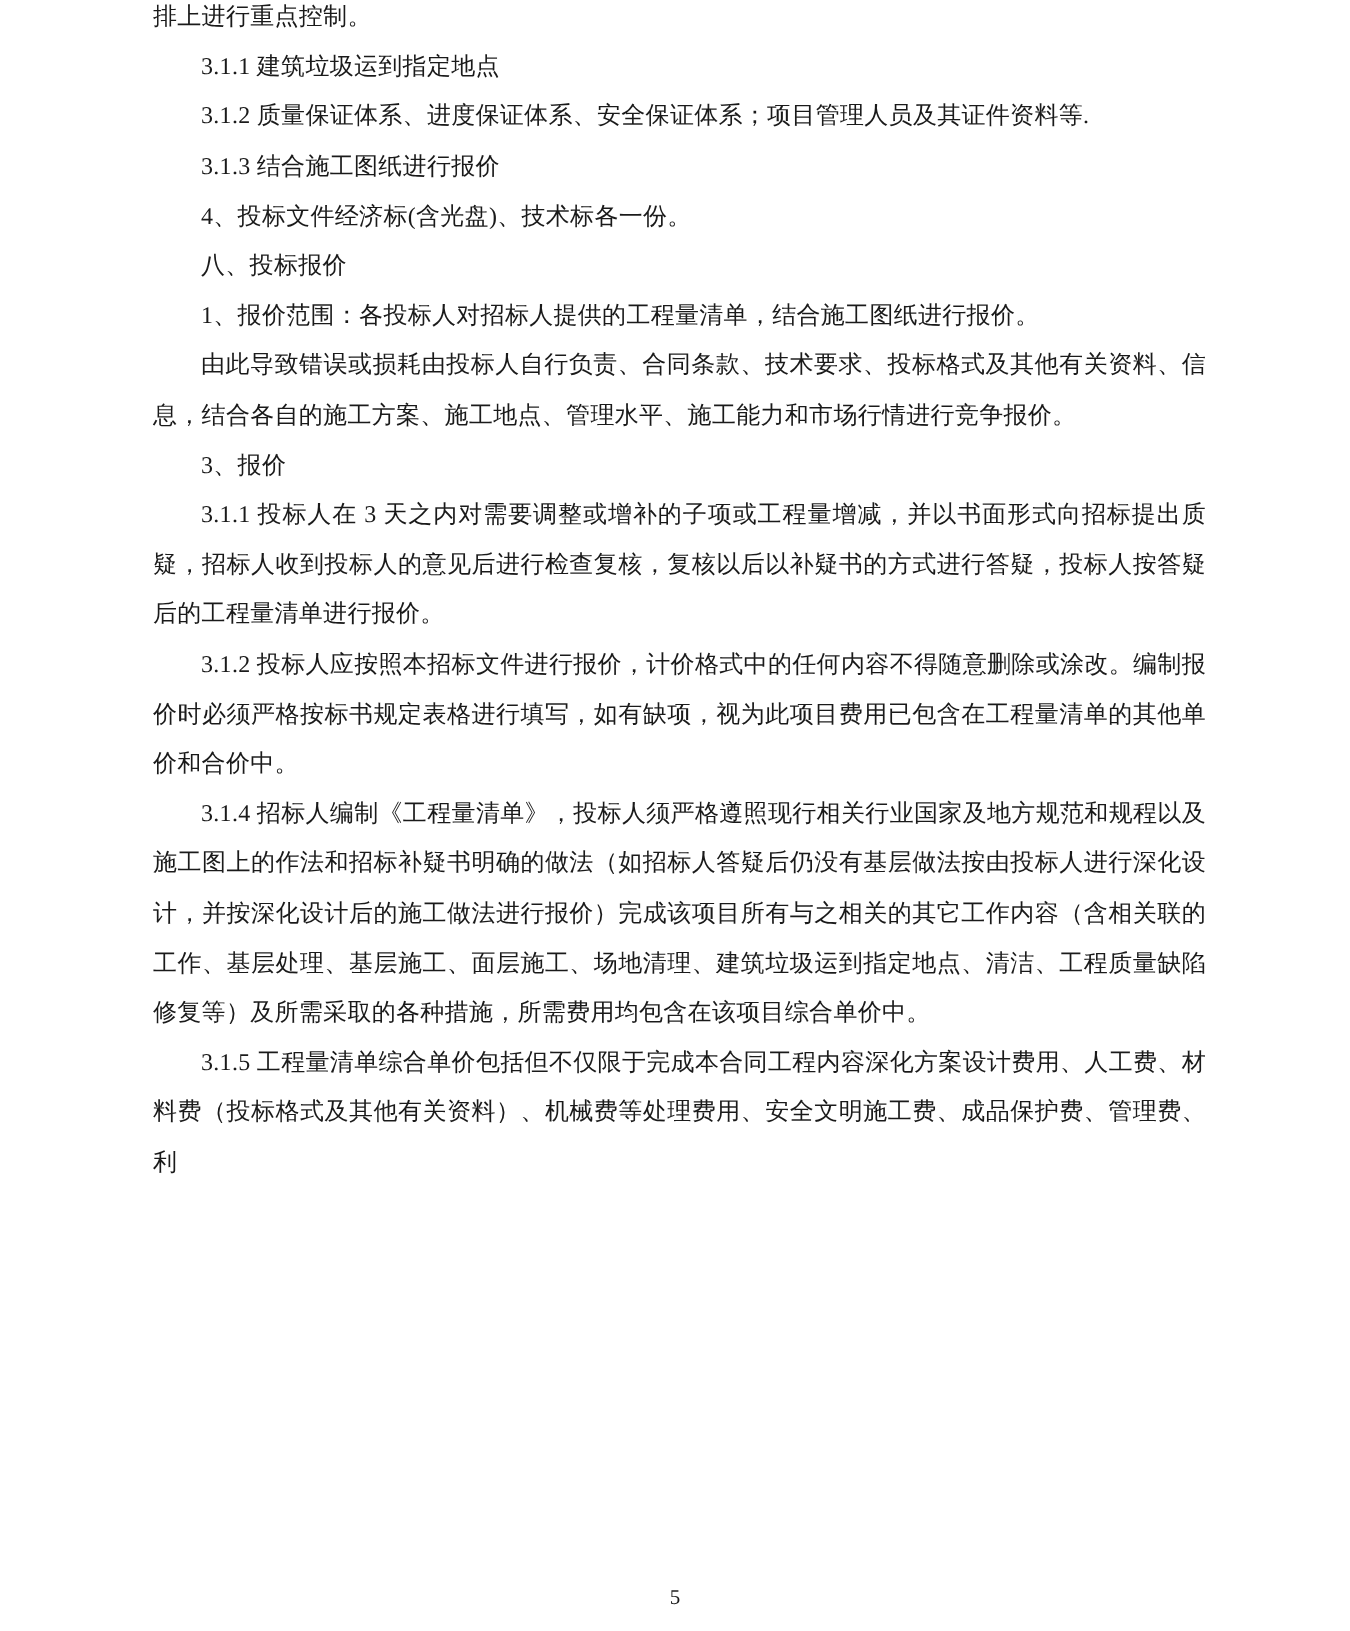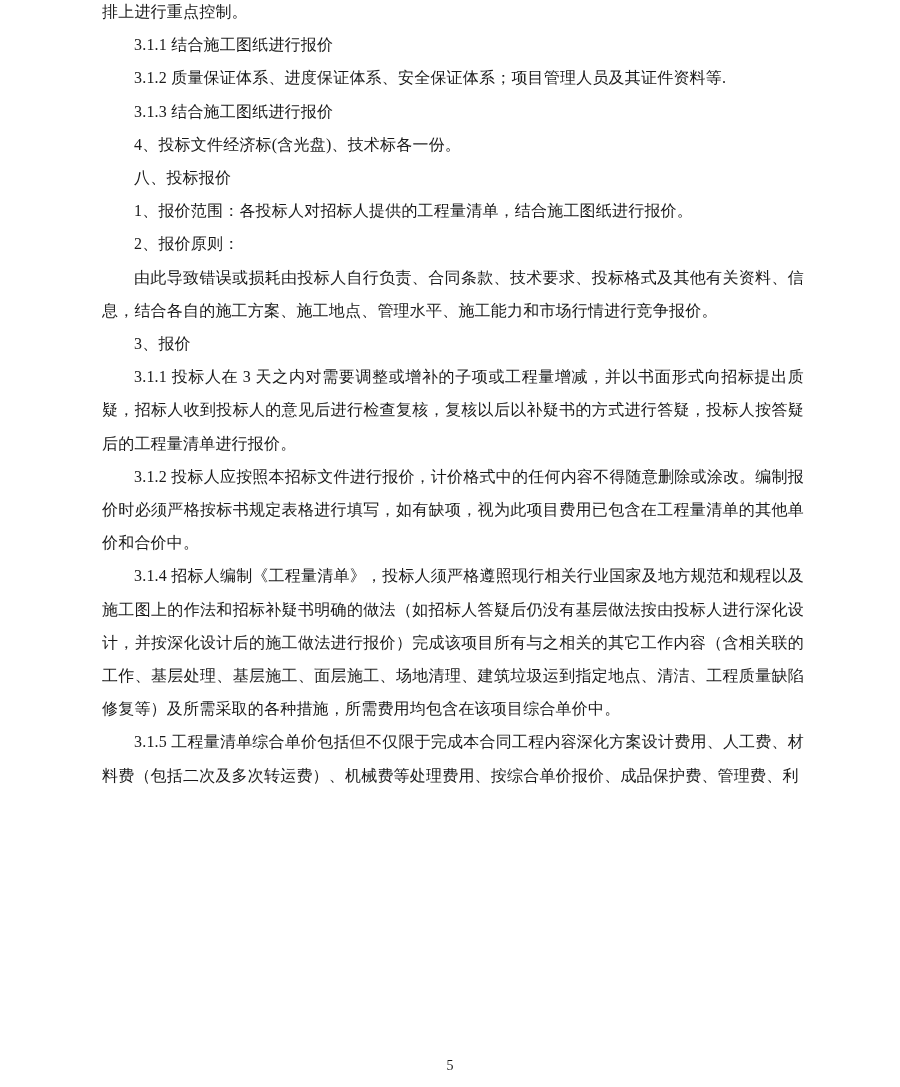--- a/index.html
+++ b/index.html
@@ -47,28 +47,27 @@
     font-size: 14px;
     color: #1a1a1a;
   }
 </style>
 </head>
 <body>
 
 <div class="page">
   <div class="content" id="document-body">
       <p class="noindent">排上进行重点控制。</p>
-      <p>3.1.1 结合施工图纸进行报价</p>
+      <p>3.1.1 建筑垃圾运到指定地点</p>
       <p>3.1.2 质量保证体系、进度保证体系、安全保证体系；项目管理人员及其证件资料等.</p>
       <p>3.1.3 结合施工图纸进行报价</p>
       <p>4、投标文件经济标(含光盘)、技术标各一份。</p>
       <p class="bold">八、投标报价</p>
       <p>1、报价范围：各投标人对招标人提供的工程量清单，结合施工图纸进行报价。</p>
-      <p>2、报价原则：</p>
       <p>由此导致错误或损耗由投标人自行负责、合同条款、技术要求、投标格式及其他有关资料、信息，结合各自的施工方案、施工地点、管理水平、施工能力和市场行情进行竞争报价。</p>
       <p>3、报价</p>
       <p>3.1.1 投标人在 3 天之内对需要调整或增补的子项或工程量增减，并以书面形式向招标提出质疑，招标人收到投标人的意见后进行检查复核，复核以后以补疑书的方式进行答疑，投标人按答疑后的工程量清单进行报价。</p>
       <p>3.1.2 投标人应按照本招标文件进行报价，计价格式中的任何内容不得随意删除或涂改。编制报价时必须严格按标书规定表格进行填写，如有缺项，视为此项目费用已包含在工程量清单的其他单价和合价中。</p>
       <p>3.1.4 招标人编制《工程量清单》，投标人须严格遵照现行相关行业国家及地方规范和规程以及施工图上的作法和招标补疑书明确的做法（如招标人答疑后仍没有基层做法按由投标人进行深化设计，并按深化设计后的施工做法进行报价）完成该项目所有与之相关的其它工作内容（含相关联的工作、基层处理、基层施工、面层施工、场地清理、建筑垃圾运到指定地点、清洁、工程质量缺陷修复等）及所需采取的各种措施，所需费用均包含在该项目综合单价中。</p>
-      <p>3.1.5 工程量清单综合单价包括但不仅限于完成本合同工程内容深化方案设计费用、人工费、材料费（包括二次及多次转运费）、机械费等处理费用、按综合单价报价、成品保护费、管理费、利</p>
+      <p>3.1.5 工程量清单综合单价包括但不仅限于完成本合同工程内容深化方案设计费用、人工费、材料费（投标格式及其他有关资料）、机械费等处理费用、安全文明施工费、成品保护费、管理费、利</p>
     </div>
   <div class="footer">5</div>
 </div>
 
 </body></html>

